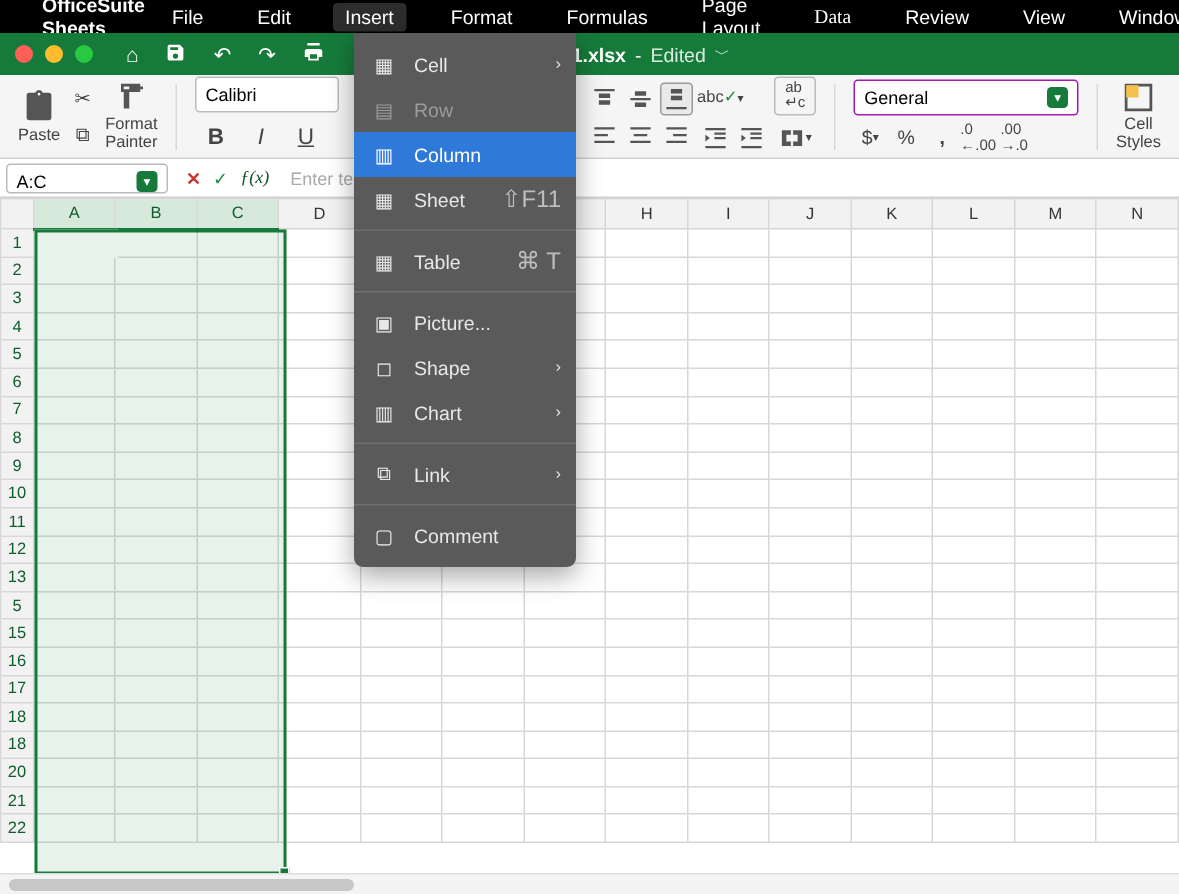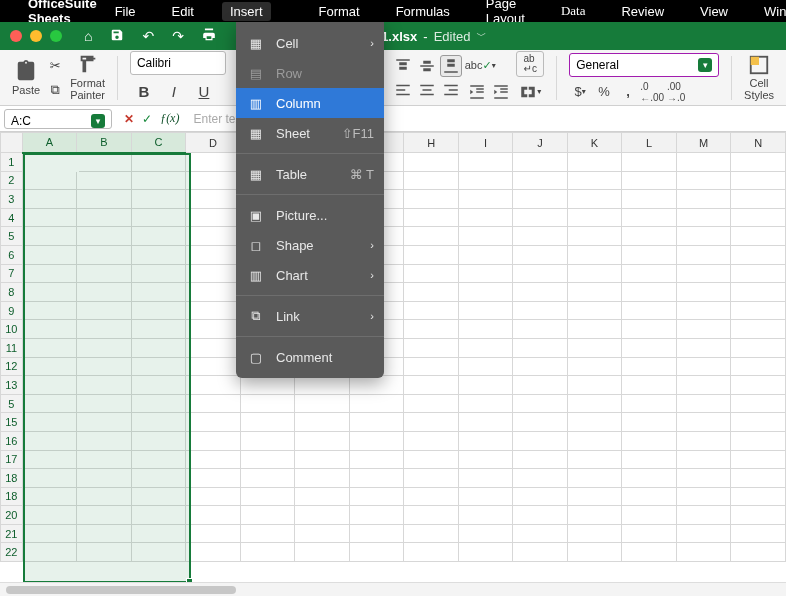--- a/index.html
+++ b/index.html
@@ -61,36 +61,36 @@
   .selcol tbody th { background:#d7e9db; color:#0e5e2c; }
   .selrange { position:absolute; left:23px; top:21px; width:168px; height:430px; border:2px solid #167b3a; background:rgba(22,123,58,0.10); pointer-events:none;}
   .selrange .handle { position:absolute; right:-4px; bottom:-4px; width:7px;height:7px;background:#167b3a;border:1px solid #fff;}
   .activecell { position:absolute; left:23px; top:21px; width:56px; height:19px; background:#fff; pointer-events:none;}
   
   .insertmenu { position:absolute; left:236px; top:22px; width:148px; background:#5a5a5a; border-radius:0 0 6px 6px; padding:6px 0; box-shadow:0 6px 18px rgba(0,0,0,.35); z-index:50; color:#e8e8e8; font-size:13px;}
   .insertmenu .row { height:30px; display:flex; align-items:center; padding:0 12px; gap:12px; position:relative;}
   .insertmenu .row.disabled { color:#9c9c9c; }
   .insertmenu .row.hl { background:#2f79d8; color:#fff; }
   .insertmenu .row .arrow { position:absolute; right:10px; font-size:11px;}
-  .insertmenu .row .sc { position:absolute; right:10px; font-size:13px; color:#bdbdbd;}
+  .insertmenu .row .sc { position:absolute; right:10px; font-size:16px; color:#bdbdbd;}
   .insertmenu hr { border:none; border-top:1px solid #6e6e6e; margin:5px 0;}
   .micon { width:16px; display:flex; justify-content:center;}
   
   .hscroll { height:14px; background:#f4f4f4; border-top:1px solid #ddd; display:flex; align-items:center; padding:0 6px;}
   .hscroll .thumb { height:8px; width:230px; background:#c7c7c7; border-radius:4px;}
 </style>
 </head>
 <body>
 
 <div class="menubar">
   <span class="apple"></span>
   <span class="appname">OfficeSuite Sheets</span>
   <span class="mitem" style="margin-right: 18px;">File</span>
     <span class="mitem" style="margin-right: 18px;">Edit</span>
-    <span class="mitem open" style="margin-right: 30px;">Insert</span>
+    <span class="mitem open" style="margin-right: 12px;">Insert</span>
     <span class="mitem" style="margin-right: 18px;">Format</span>
     <span class="mitem" style="margin-right: 18px;">Formulas</span>
     <span class="mitem" style="margin-right: 18px;">Page Layout</span>
     <span class="mitem" style="margin-right: 18px; font-family: Liberation Serif, serif;">Data</span>
     <span class="mitem" style="margin-right: 18px;">Review</span>
     <span class="mitem" style="margin-right: 18px;">View</span>
     <span class="mitem" style="margin-right: 18px;">Window</span>
 </div>
 
 <div class="titlebar">

